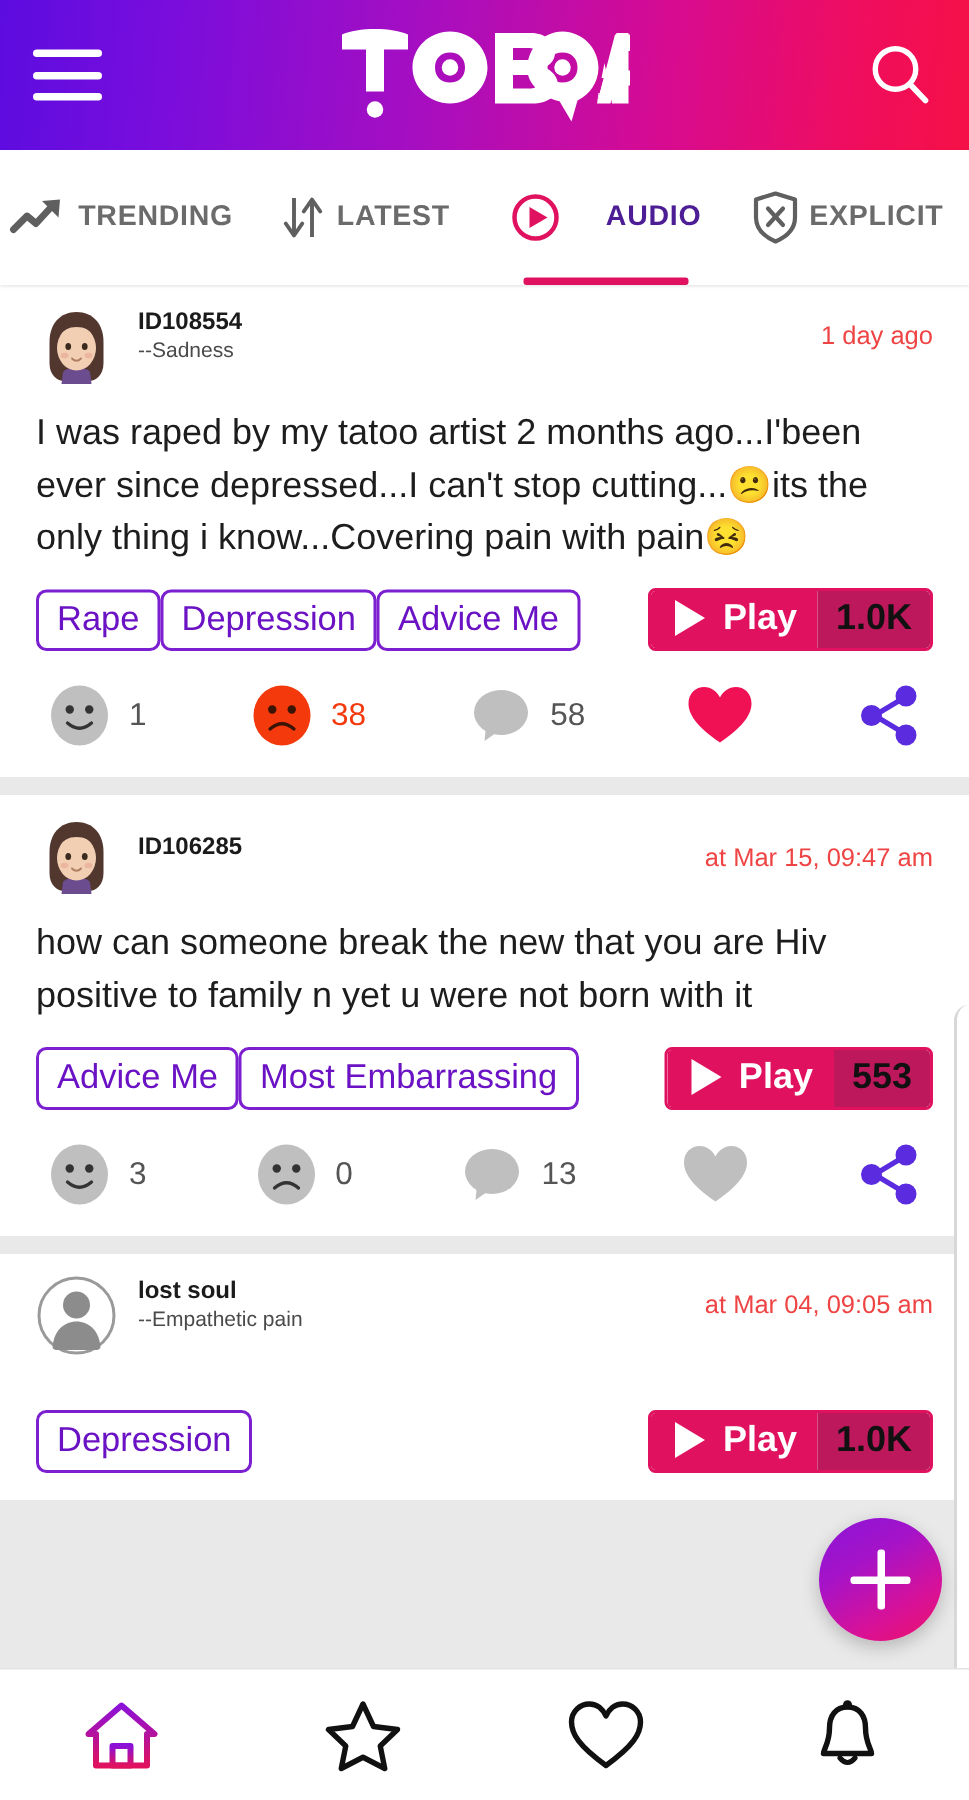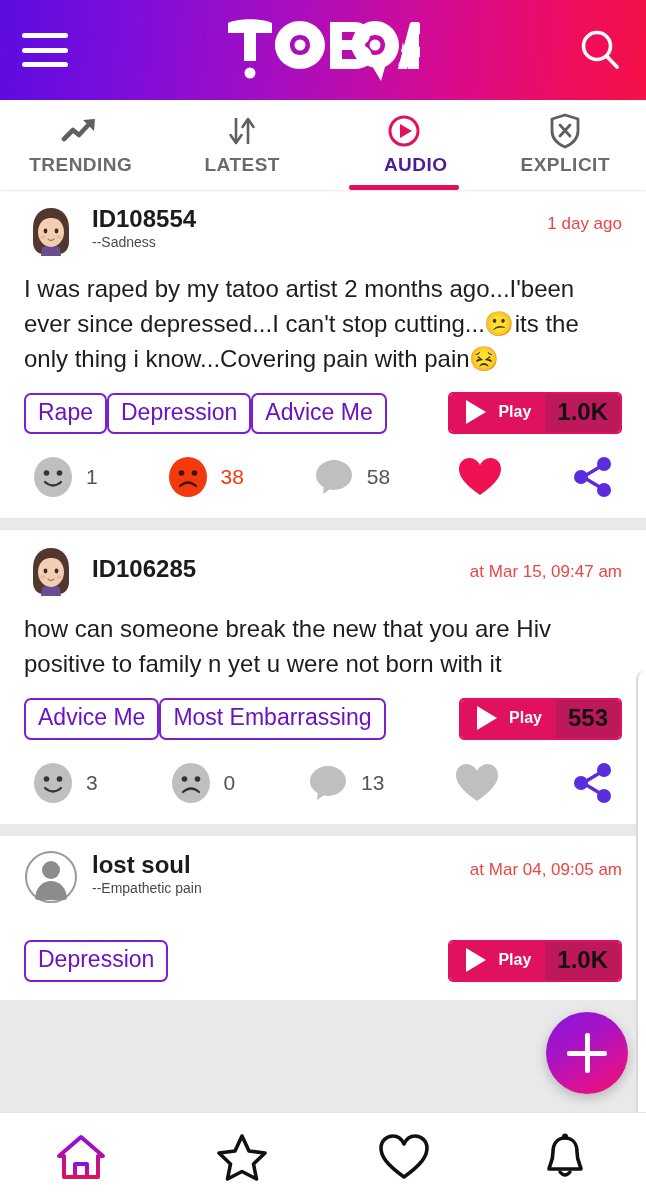--- a/index.html
+++ b/index.html
@@ -32,21 +32,21 @@
   .search-btn { width: 48px; height: 48px; display: flex; align-items: center; justify-content: center; cursor: pointer; }
 
   
   .tabs {
     height: 90px; background: #ffffff;
     display: flex; align-items: stretch;
     box-shadow: 0 1px 2px rgba(0,0,0,.10);
     position: relative; z-index: 3;
   }
   .tab {
-    flex: 1; display: flex; flex-direction: column;
+    flex: 1; display: flex; flex-direction: row;
     align-items: center; justify-content: center; gap: 6px;
     position: relative; cursor: pointer;
   }
   .tab .t-icon { height: 34px; display: flex; align-items: center; justify-content: center; }
   .tab .t-label { font-size: 19px; font-weight: 700; letter-spacing: .5px; color: #6b6b6b; }
   .tab.active .t-label { color: #4c1d95; margin-left: 24px; }
   .tab.active::after {
     content: ""; position: absolute; left: 16%; right: 16%; bottom: 0;
     height: 5px; background: #e0125f; border-radius: 2px;
   }
@@ -59,41 +59,41 @@
   .card {
     background: #fff;
     padding: 14px 24px 18px 24px;
     margin-bottom: 12px;
     position: relative;
   }
   .card-head { display: flex; align-items: flex-start; gap: 14px; }
   .avatar { width: 54px; height: 54px; border-radius: 50%; flex: none; overflow: hidden; }
   .avatar svg { display: block; }
   .who { flex: 1; min-width: 0; padding-top: 2px; }
-  .uname { font-size: 24px; font-weight: 700; color: #1b1b1b; line-height: 1.12; }
+  .uname { font-size: 16px; font-weight: 700; color: #1b1b1b; line-height: 1.12; }
   .mood { font-size: 14px; color: #4a4a4a; line-height: 1.25; margin-top: 1px; }
   .stamp { font-size: 17px; color: #ef4444; white-space: nowrap; padding-top: 10px; }
   .body-text {
     font-size: 24px; line-height: 1.45; color: #1d1d1d;
     margin-top: 14px; word-wrap: break-word;
   }
 
   .tagrow { display: flex; align-items: center; margin-top: 16px; flex-wrap: nowrap; }
   .tag {
     border: 2px solid #7b1fd0; color: #6a12c4; background: #fff;
     border-radius: 7px; padding: 5px 12px 7px; font-size: 23px; line-height: 1.1;
     white-space: nowrap; cursor: pointer;
   }
   .spacer { flex: 1 1 auto; }
   .play {
     display: inline-flex; align-items: stretch; border: 2px solid #e0125f;
     border-radius: 5px; overflow: hidden; cursor: pointer; flex: none;
   }
   .play .lhs {
-    background: #e0125f; color: #fff; font-size: 16px; font-weight: 700;
+    background: #e0125f; color: #fff; font-size: 24px; font-weight: 700;
     display: flex; align-items: center; gap: 12px; padding: 4px 14px 6px 16px;
   }
   .play .tri {
     width: 0; height: 0; border-left: 20px solid #fff;
     border-top: 12px solid transparent; border-bottom: 12px solid transparent;
   }
   .play .cnt {
     background: #be185d; color: #111; font-size: 24px; font-weight: 700;
     display: flex; align-items: center; padding: 4px 12px 6px;
   }

